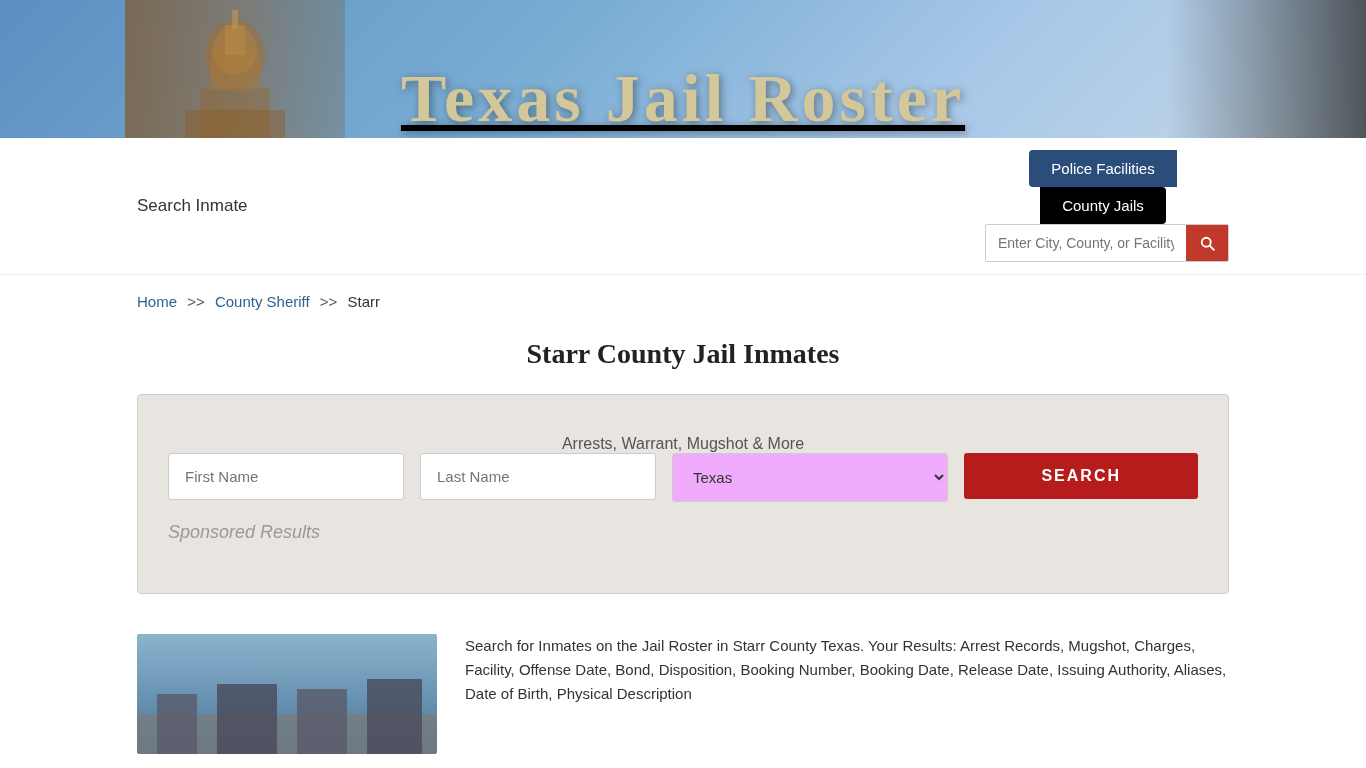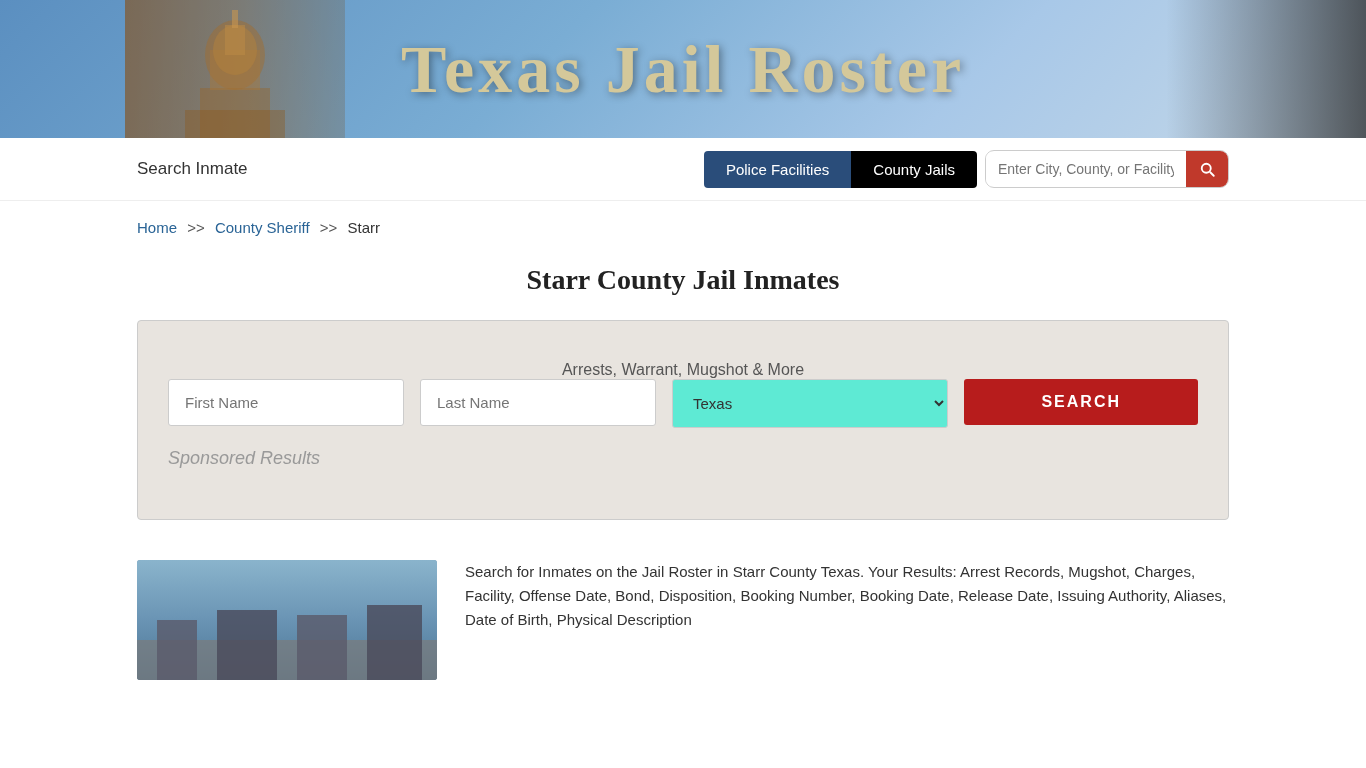--- a/index.html
+++ b/index.html
@@ -6,22 +6,23 @@
     body { font-family: Georgia, 'Times New Roman', serif; background: #fff; width: 1366px; min-height: 768px; overflow-x: hidden; }
 
     
     #header-banner {
       width: 1366px;
       height: 138px;
       background: linear-gradient(135deg, #5b8fc0 0%, #7aadd4 40%, #a8c8e8 70%, #c5d8e8 100%);
       position: relative;
       overflow: hidden;
       display: flex;
-      align-items: center;
+      align-items: flex-end;
       justify-content: center;
+      text-decoration: underline;
     }
     #header-banner .banner-title {
       font-size: 68px;
       font-weight: bold;
       color: #d4c89a;
       letter-spacing: 4px;
       text-shadow: 2px 2px 8px rgba(0,0,0,0.4);
       font-family: 'Palatino Linotype', Palatino, serif;
       z-index: 2;
       position: relative;
@@ -65,20 +66,21 @@
     }
     #navbar .search-inmate-label {
       font-size: 17px;
       color: #333;
       font-family: Arial, sans-serif;
     }
     #navbar .nav-right {
       display: flex;
       align-items: center;
       gap: 0;
+      flex-direction: column;
     }
     .nav-btn {
       padding: 10px 22px;
       font-size: 15px;
       font-family: Arial, sans-serif;
       border: none;
       cursor: pointer;
       color: #fff;
     }
     .nav-btn-police {
@@ -86,21 +88,21 @@
       border-radius: 4px 0 0 4px;
     }
     .nav-btn-county {
       background: #000000;
       border-radius: 0 4px 4px 0;
     }
     .facility-search-wrap {
       display: flex;
       align-items: center;
       border: 1px solid #ccc;
-      border-radius: 9px;
+      border-radius: 2px;
       overflow: hidden;
       margin-left: 8px;
     }
     .facility-search-input {
       width: 200px;
       padding: 9px 12px;
       border: none;
       outline: none;
       font-size: 14px;
       font-family: Arial, sans-serif;
@@ -190,21 +192,21 @@
       color: #999;
       outline: none;
     }
     .form-select {
       flex: 1.2;
       padding: 14px 16px;
       font-size: 15px;
       font-family: Arial, sans-serif;
       border: 1px solid #ccc;
       border-radius: 3px;
-      background: #5eead4;
+      background: #f0abfc;
       color: #333;
       outline: none;
       cursor: pointer;
     }
     .search-btn-main {
       background: #b71c1c;
       color: #fff;
       border: none;
       padding: 14px 36px;
       font-size: 16px;

